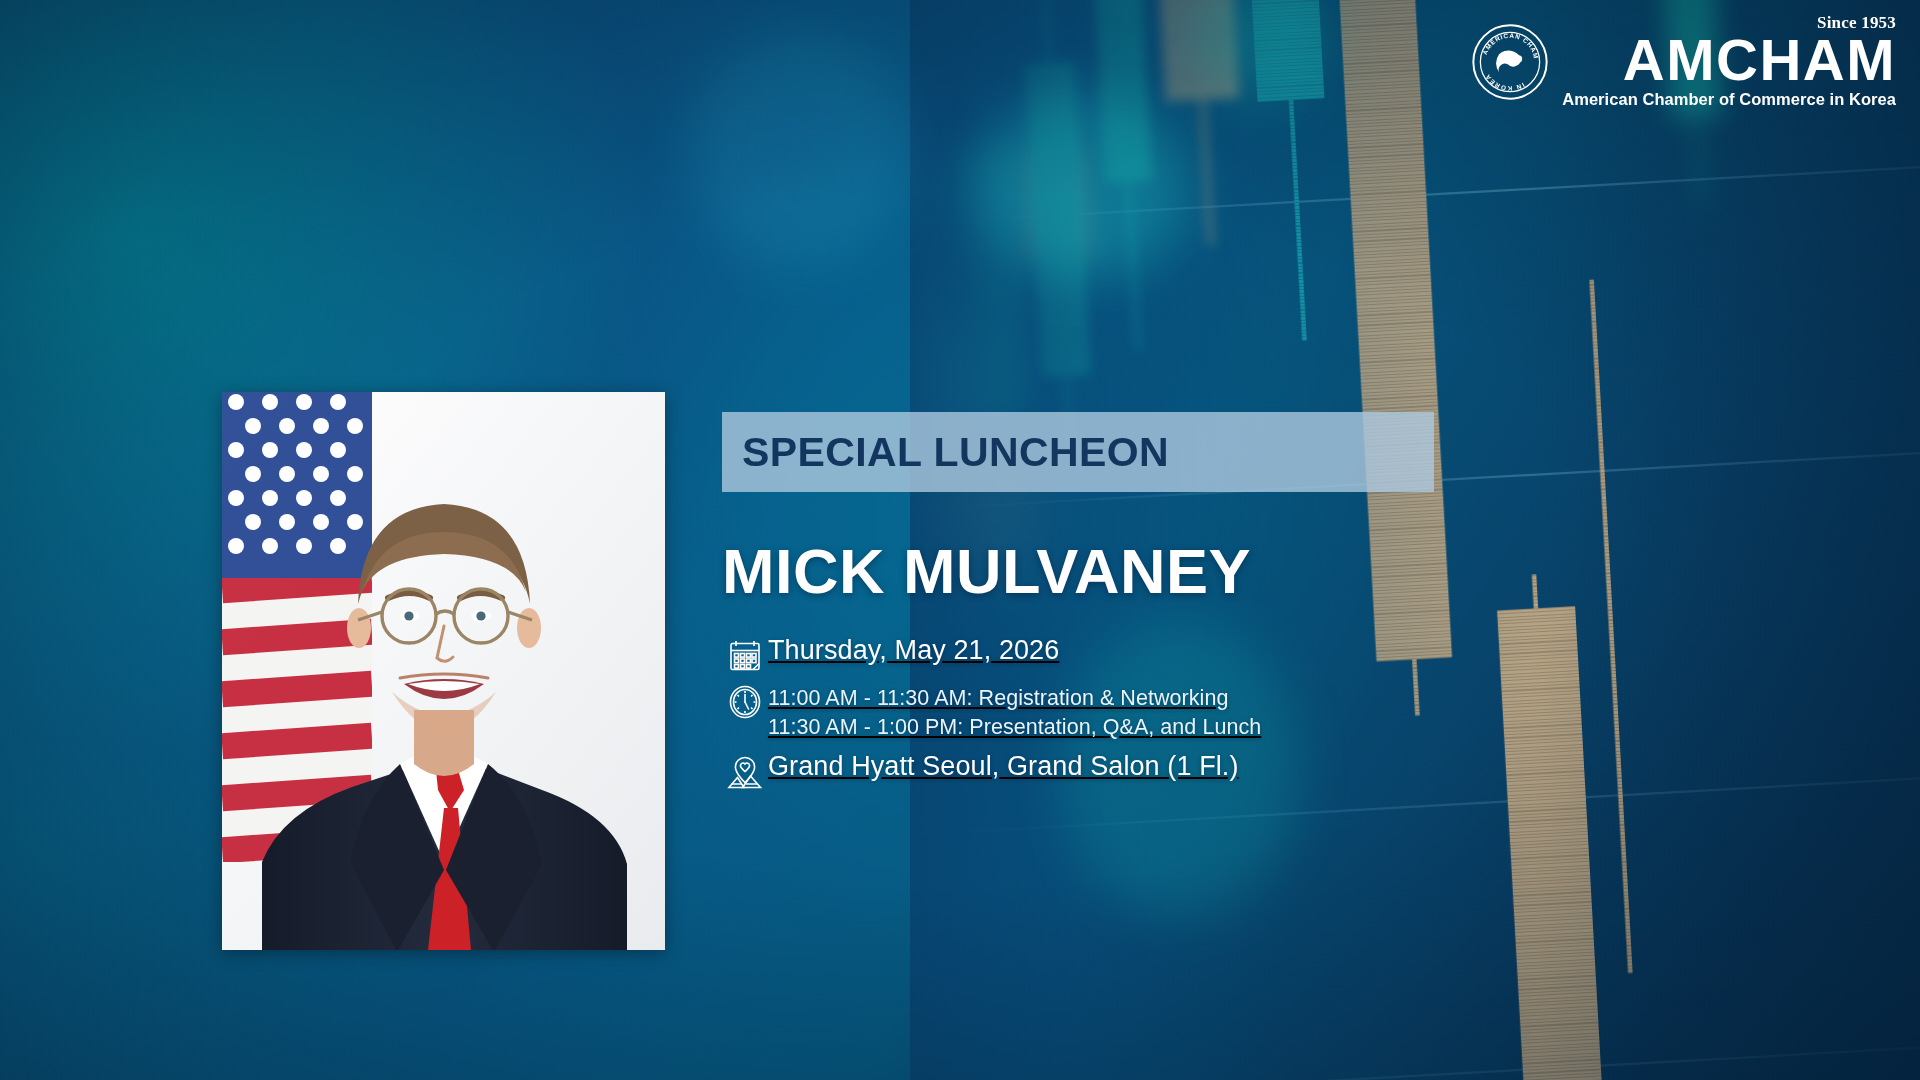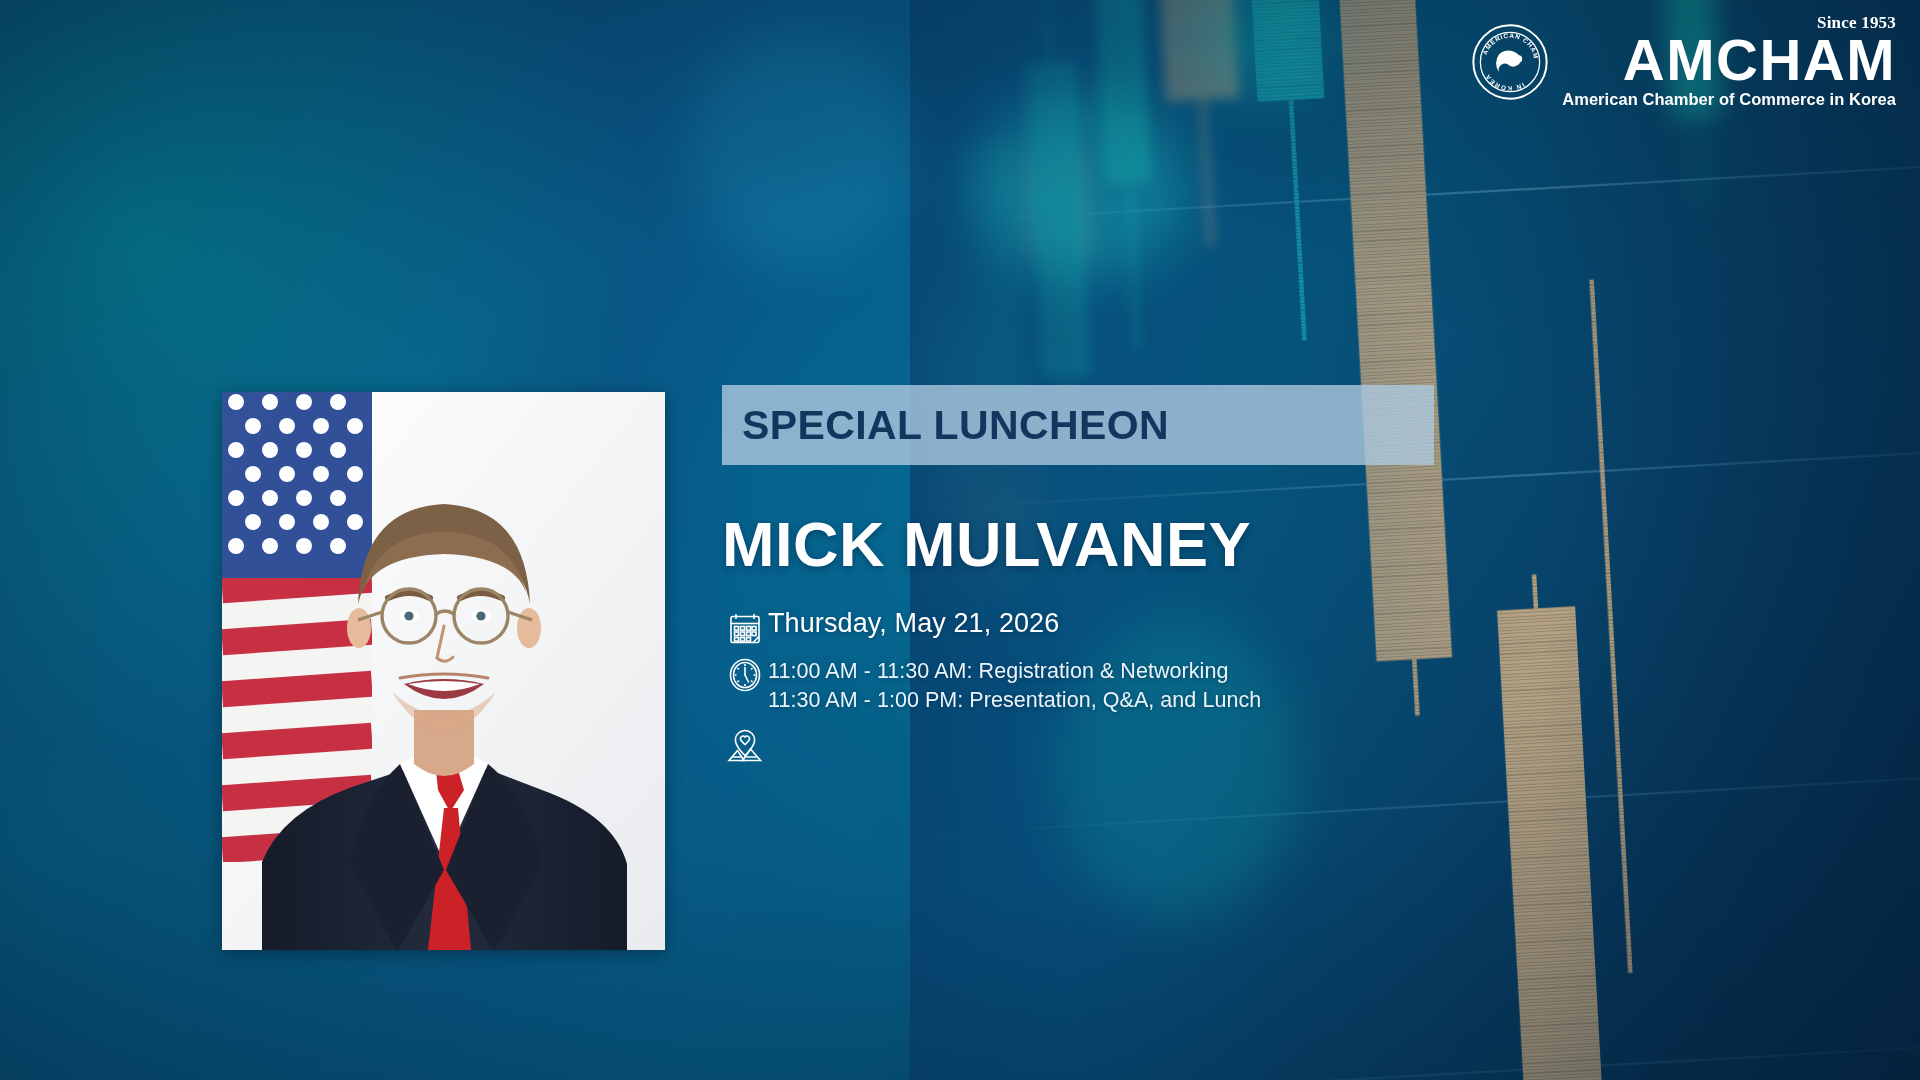--- a/index.html
+++ b/index.html
@@ -50,31 +50,31 @@
   .amcham{color:#fff;font-size:58px;font-weight:700;letter-spacing:1.5px;line-height:.96;
     font-family:"Liberation Sans",sans-serif;}
   .accname{color:#fff;font-size:16.5px;font-weight:600;letter-spacing:.05px;margin-top:3px;}
 
   
   .portrait{position:absolute;left:222px;top:392px;width:443px;height:558px;overflow:hidden;
     background:#f2f3f4;box-shadow:0 3px 16px rgba(0,0,0,.35);}
   .portrait svg{display:block;width:100%;height:100%;}
 
   
-  .col{position:absolute;left:722px;top:385px;width:1130px;}
+  .col{position:absolute;left:722px;top:412px;width:1130px;}
   .banner{position:relative;width:712px;height:80px;background:rgba(173,200,222,.80);
     display:flex;align-items:center;}
   .banner .txt{color:#12365e;font-size:41px;font-weight:700;letter-spacing:.4px;margin-left:20px;
     font-family:"Liberation Sans",sans-serif;}
   .speaker{margin-top:48px;color:#fff;font-size:63px;font-weight:700;letter-spacing:.5px;line-height:1;
     text-shadow:0 2px 7px rgba(0,25,50,.45);}
   .role{margin-top:48px;color:#fff;font-size:35px;font-weight:700;letter-spacing:.1px;line-height:1.1;
     text-shadow:0 2px 6px rgba(0,25,50,.45);}
 
-  .details{margin-top:32px;}
+  .details{margin-top:32px;text-decoration:underline;}
   .drow{display:flex;align-items:flex-start;margin-bottom:9px;}
   .dicon{width:46px;flex:none;display:flex;justify-content:center;padding-top:2px;}
   .dicon svg{display:block;}
   .dtext{color:#fff;font-size:27px;line-height:1.18;letter-spacing:.1px;
     text-shadow:0 1px 4px rgba(0,25,50,.40);}
   .dsub{color:#eaf4fb;font-size:21.5px;line-height:1.32;letter-spacing:.05px;margin-top:2px;
     text-shadow:0 1px 4px rgba(0,25,50,.40);}
   .tblock .dtext{margin-bottom:0;}
 </style>
 </head>
@@ -341,18 +341,19 @@
       <div class="drow" style="margin-top:8px">
         <span class="dicon">
           <svg width="38" height="38" viewBox="0 0 38 38" fill="none" stroke="#ffffff" stroke-width="1.6">
             <path d="M19 4.5 c-5.3 0 -9.6 4.2 -9.6 9.4 c0 6.6 9.6 15.6 9.6 15.6 c0 0 9.6 -9 9.6 -15.6 c0 -5.2 -4.3 -9.4 -9.6 -9.4 z"></path>
             <path d="M19 18.5 c-1.6 -1.6 -4.6 -3.4 -4.6 -5.9 a2.6 2.6 0 0 1 4.6 -1.6 a2.6 2.6 0 0 1 4.6 1.6 c0 2.5 -3 4.3 -4.6 5.9 z"></path>
             <path d="M11.5 24.5 L3 34.5 H18 z"></path>
             <path d="M24.5 23 L16.5 34.5 H34.5 z"></path>
             <path d="M5.5 31 H15.6 M19.5 31 H31.5"></path>
           </svg>
         </span>
+        <span class="dtext">Grand Hyatt Seoul, Grand Salon (1 Fl.)</span>
       </div>
 
     </div>
   </div>
 
 </div>
 
 </body></html>

